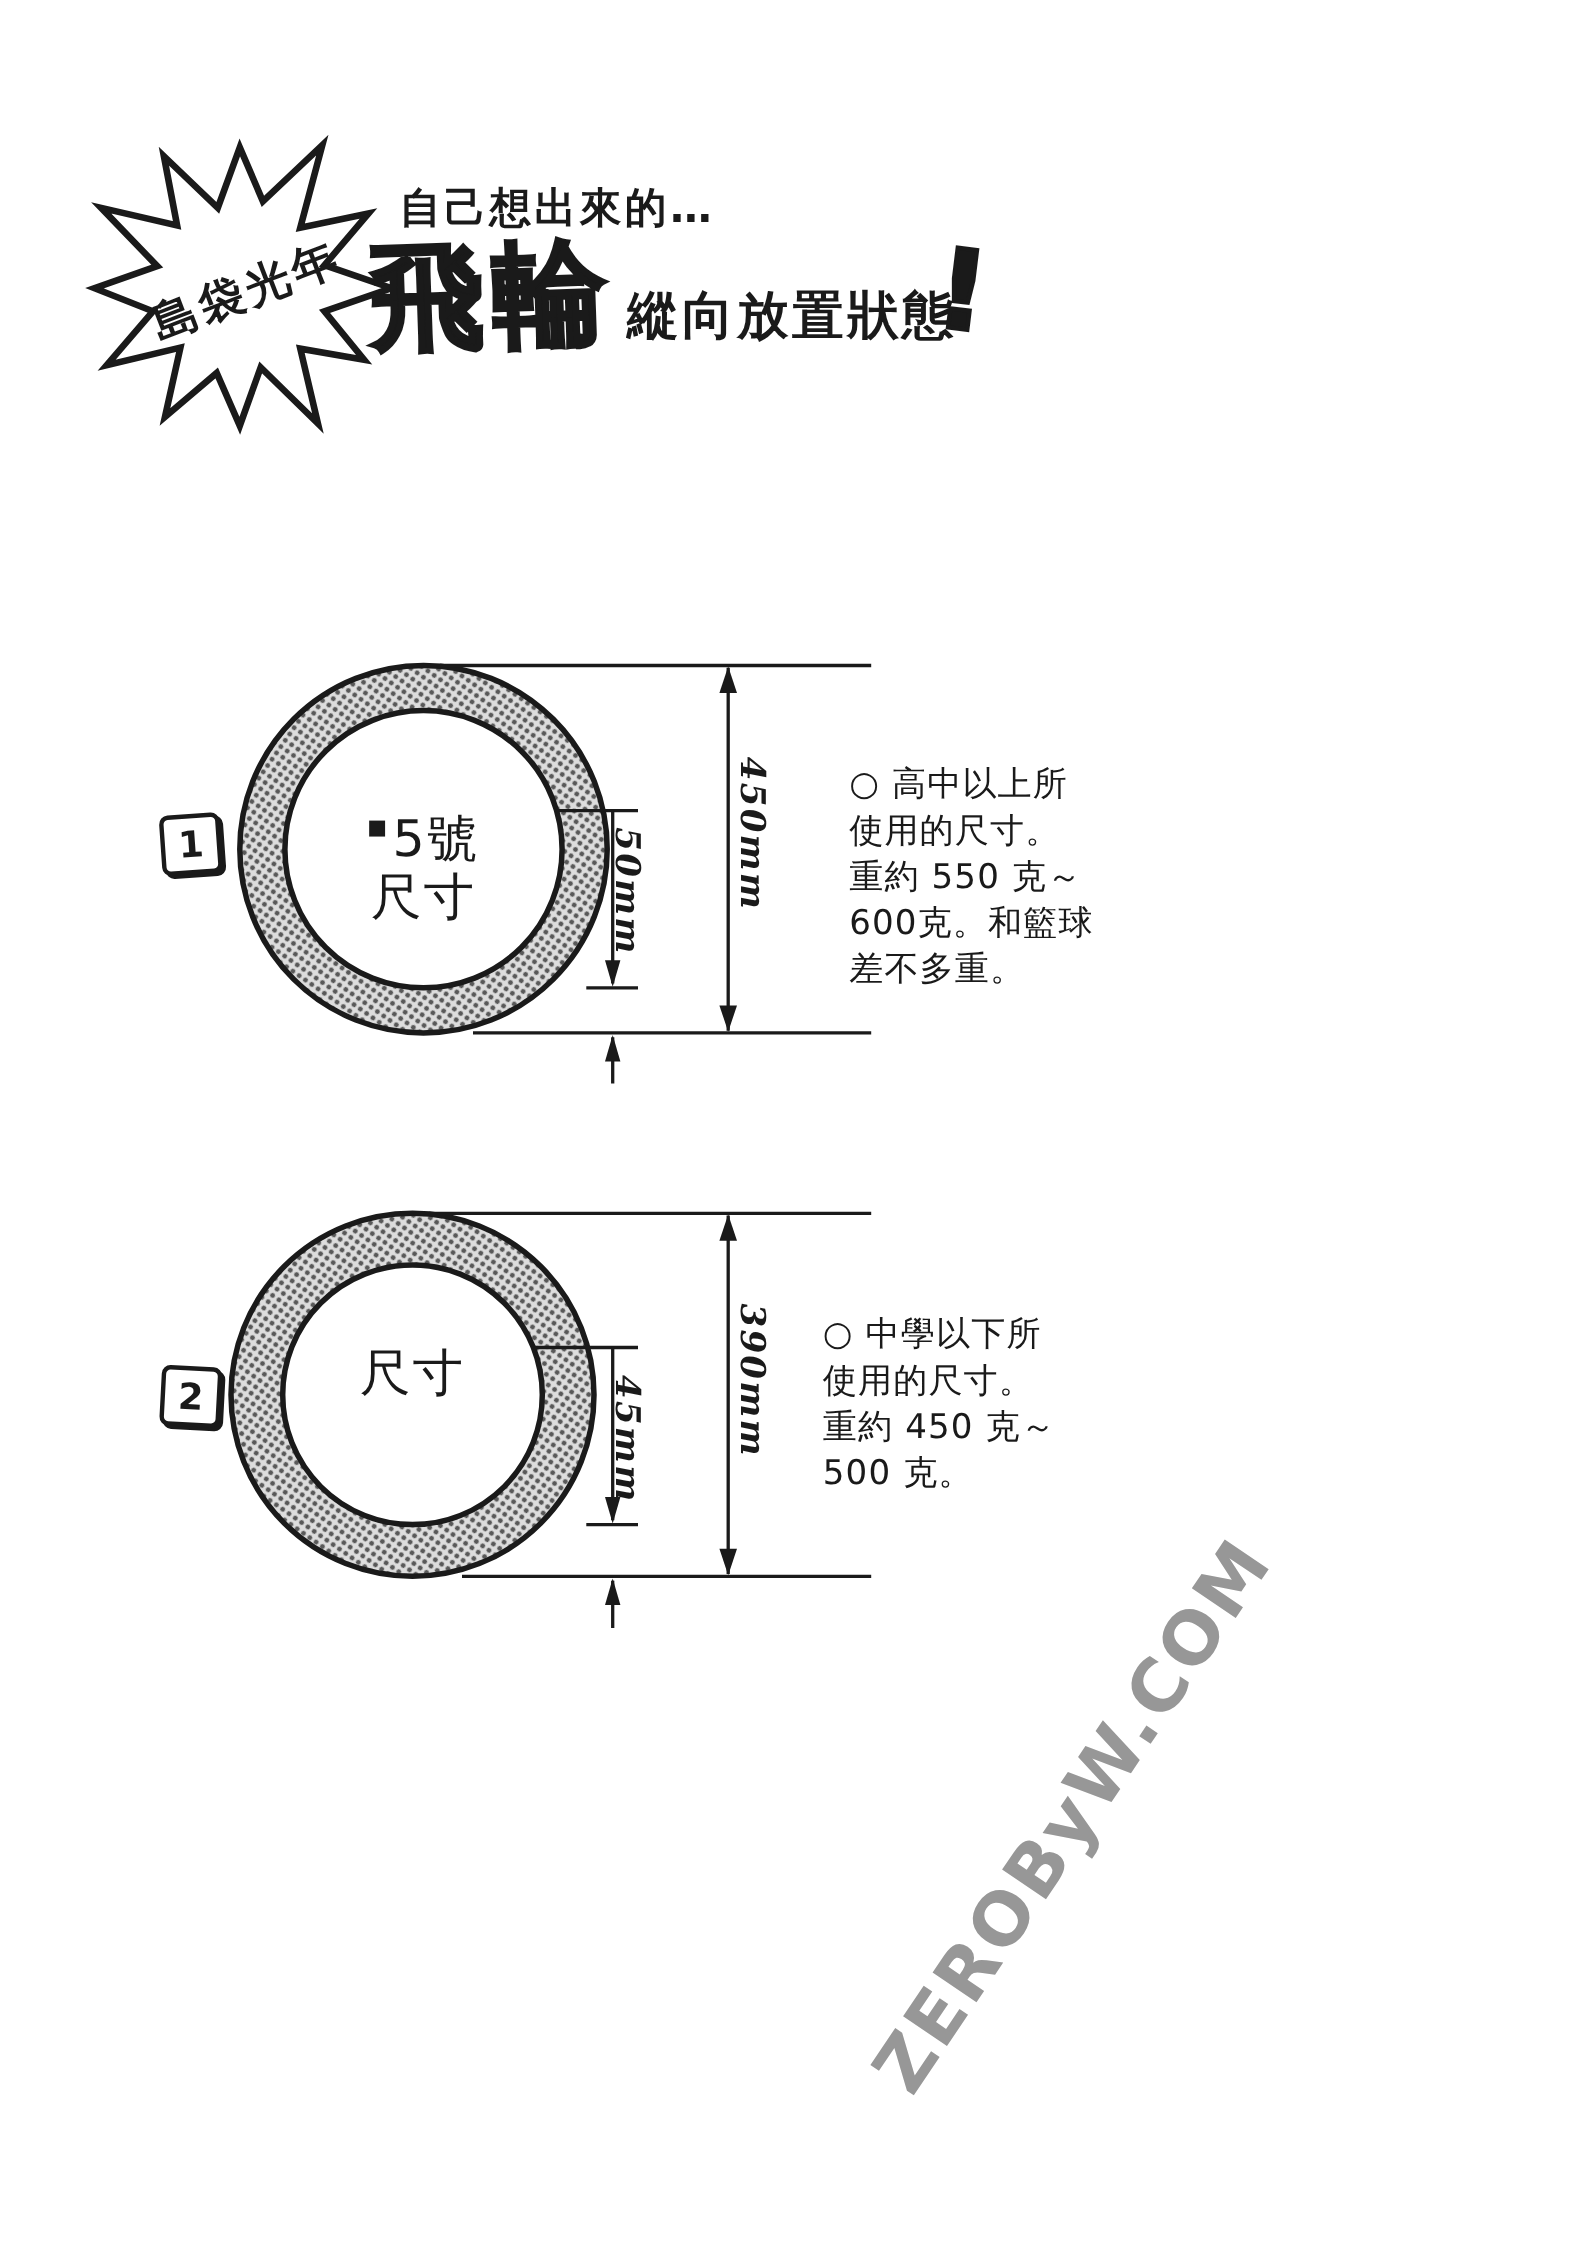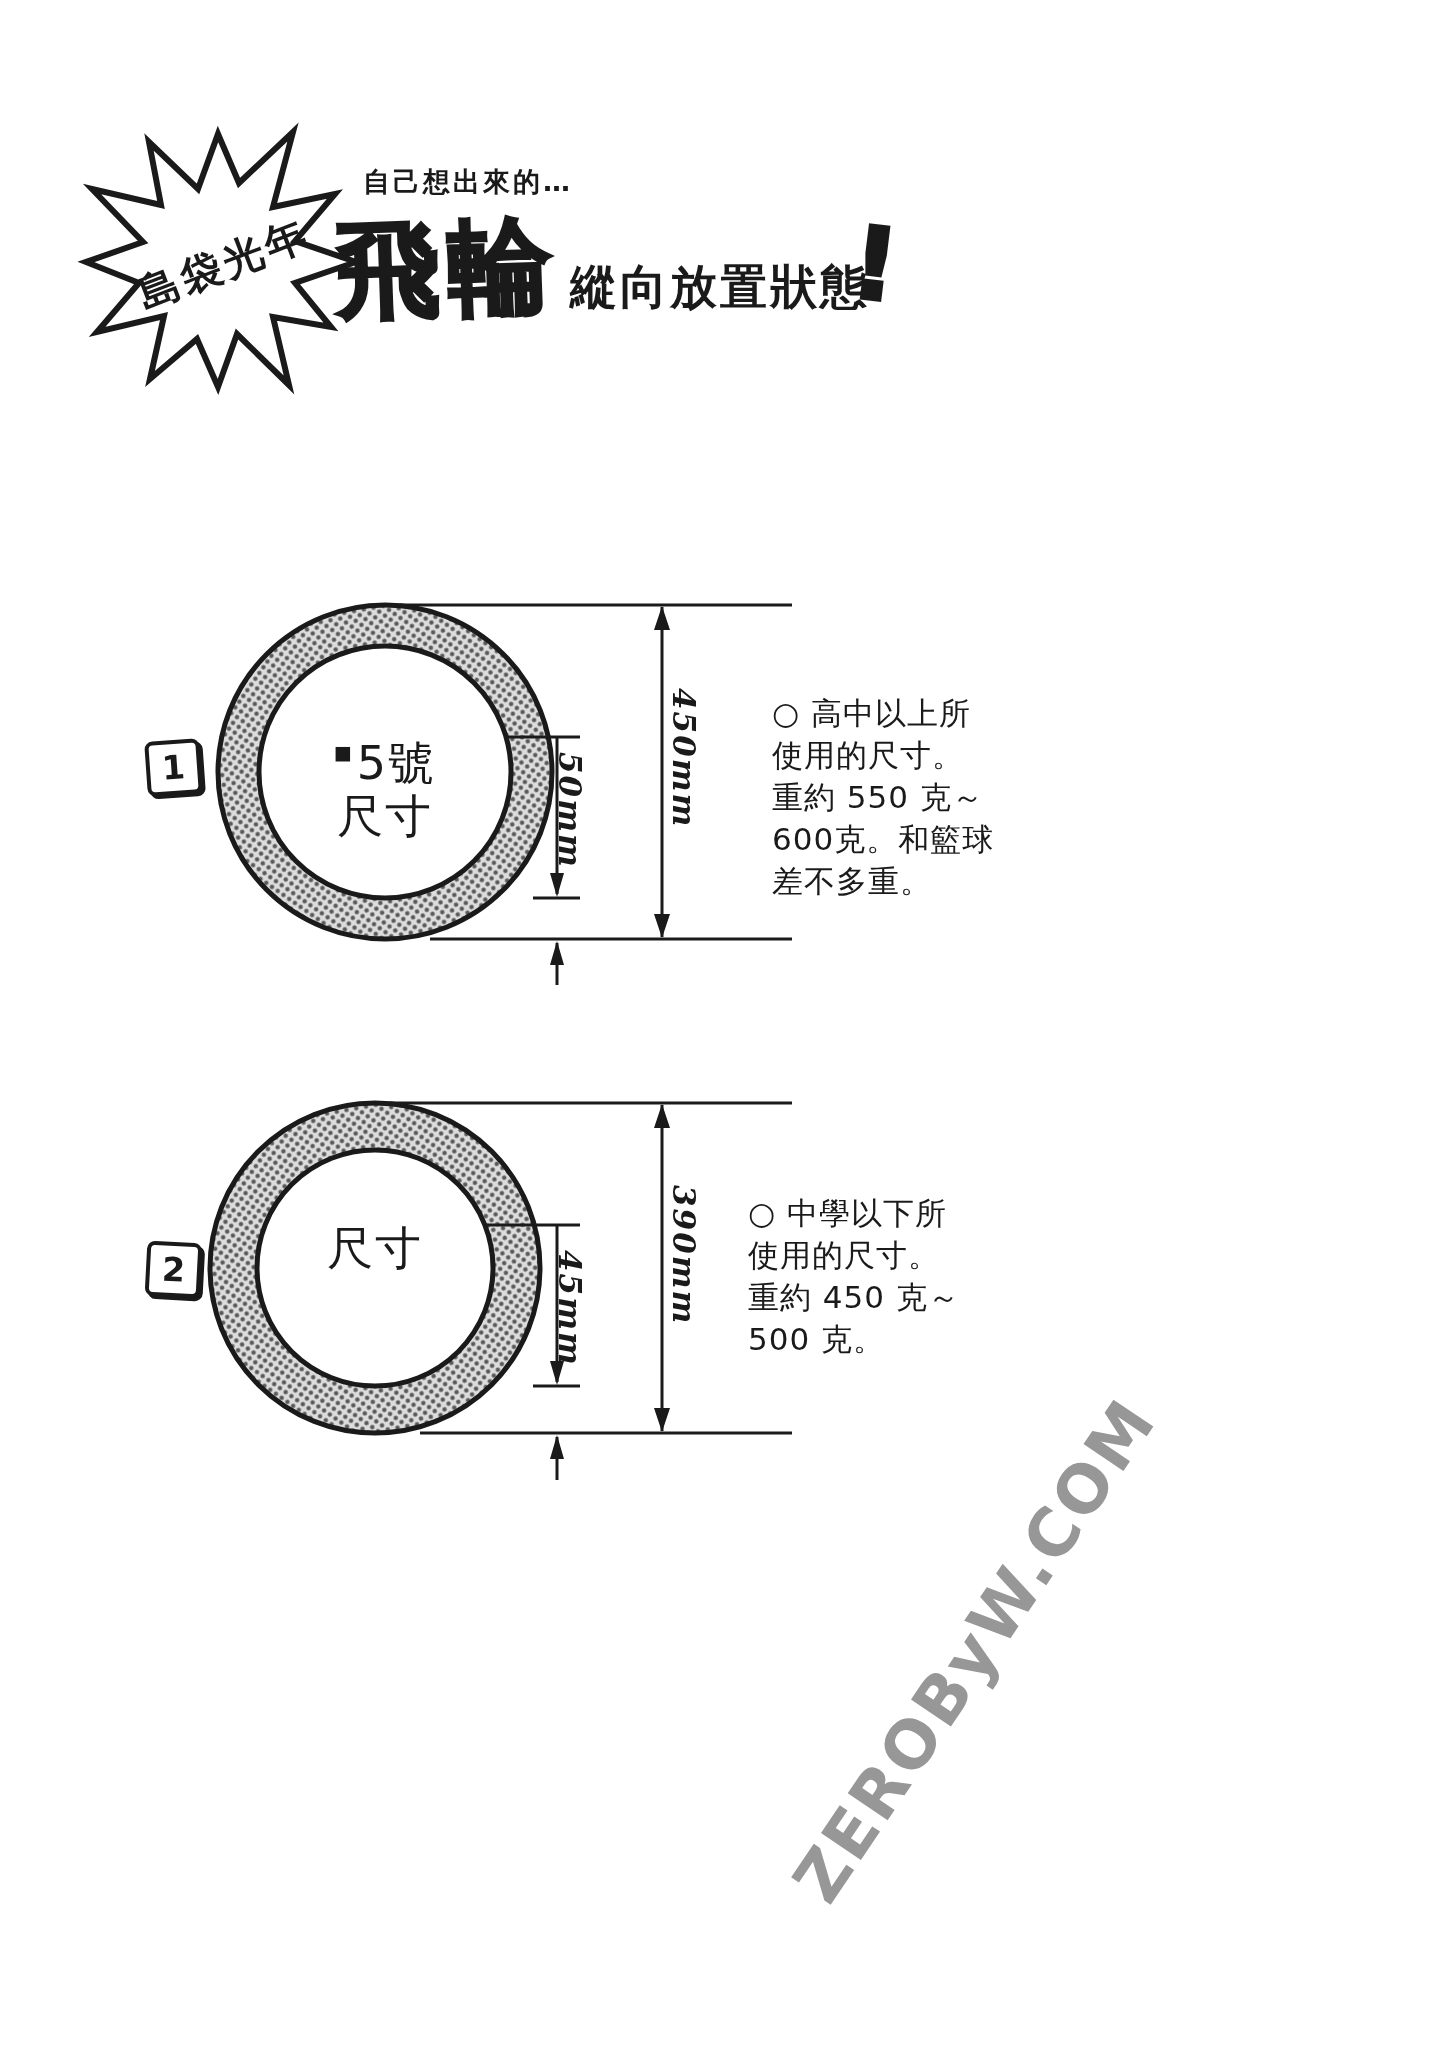--- a/index.html
+++ b/index.html
@@ -16,21 +16,21 @@
   
   .burst-text {
     left: 118px; top: 222px; width: 212px; height: 84px;
     display: flex; align-items: center; justify-content: center;
     transform: rotate(-21deg);
     font-size: 41px; font-weight: bold; letter-spacing: 4px;
     white-space: nowrap;
   }
   .kicker {
     left: 363px; top: 164px;
-    font-size: 27px; font-weight: bold; letter-spacing: 3px; text-align: right;
+    font-size: 38px; font-weight: bold; letter-spacing: 3px; text-align: right;
   }
   .title-main {
     left: 336px; top: 200px;
     font-size: 104px; font-weight: bold; letter-spacing: 8px;
     transform: rotate(-2deg);
     -webkit-text-stroke: 3px #1a1a1a;
   }
   .title-suffix {
     left: 570px; top: 256px;
     font-size: 47px; font-weight: bold; letter-spacing: 3px;

